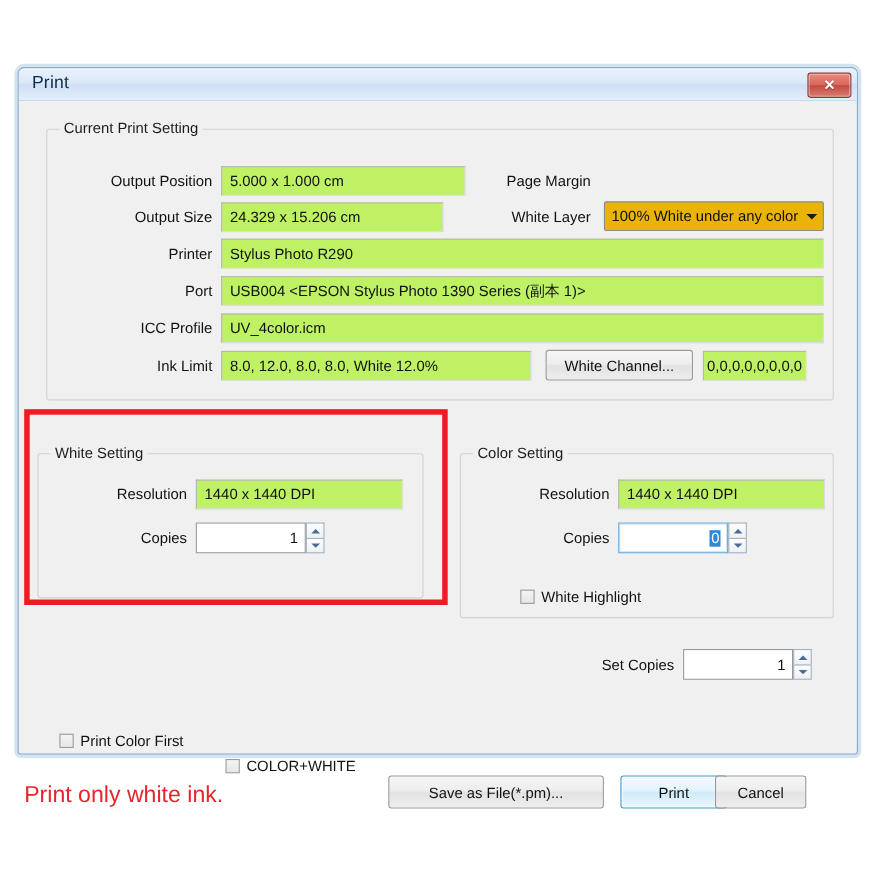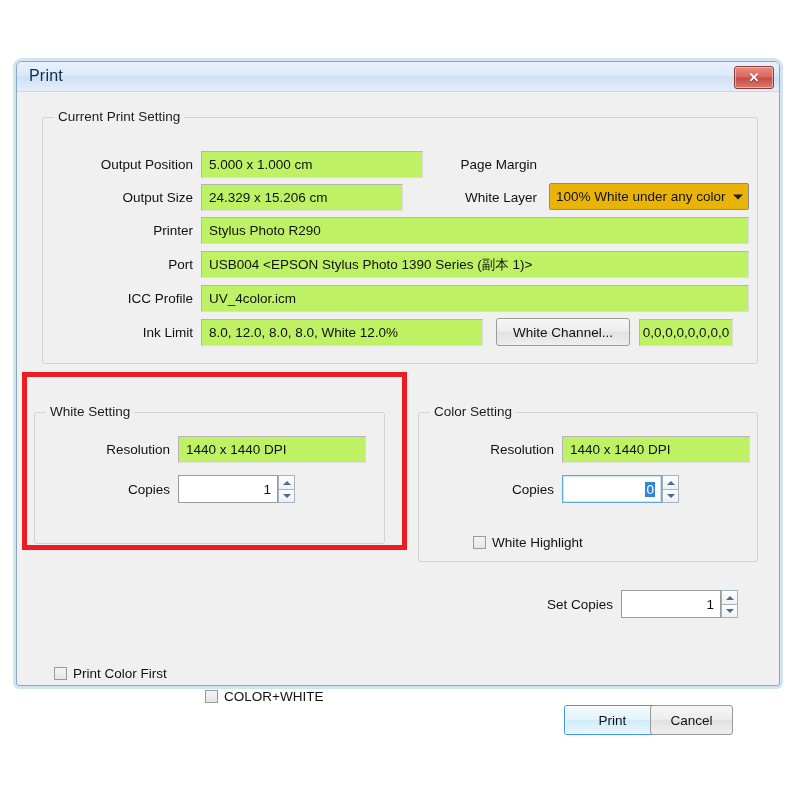--- a/index.html
+++ b/index.html
@@ -380,22 +380,24 @@
 
       <div class="checkbox" style="left:36px; top:574px;text-align:right;">
         <span class="box"></span>
         <span>Print Color First</span>
       </div>
       <div class="checkbox" style="left:187px; top:573px;margin-top:24px;">
         <span class="box"></span>
         <span>COLOR+WHITE</span>
       </div>
 
+      <div class="btn" style="left:335px; top:613px; width:196px; height:30px;">Save as File(*.pm)...</div>
       <div class="btn default" style="left:546px; top:613px; width:97px; height:30px;">Print</div>
       <div class="btn" style="left:632px; top:613px; width:83px; height:30px;">Cancel</div>
 
     </div>
   </div>
 
   <div class="red-highlight" style="left:22px; top:372px; width:385px; height:178px;"></div>
 
+  <div class="caption-note" style="left:22px; top:711px;">Print only white ink.</div>
 
 </div>
 
 </body></html>

